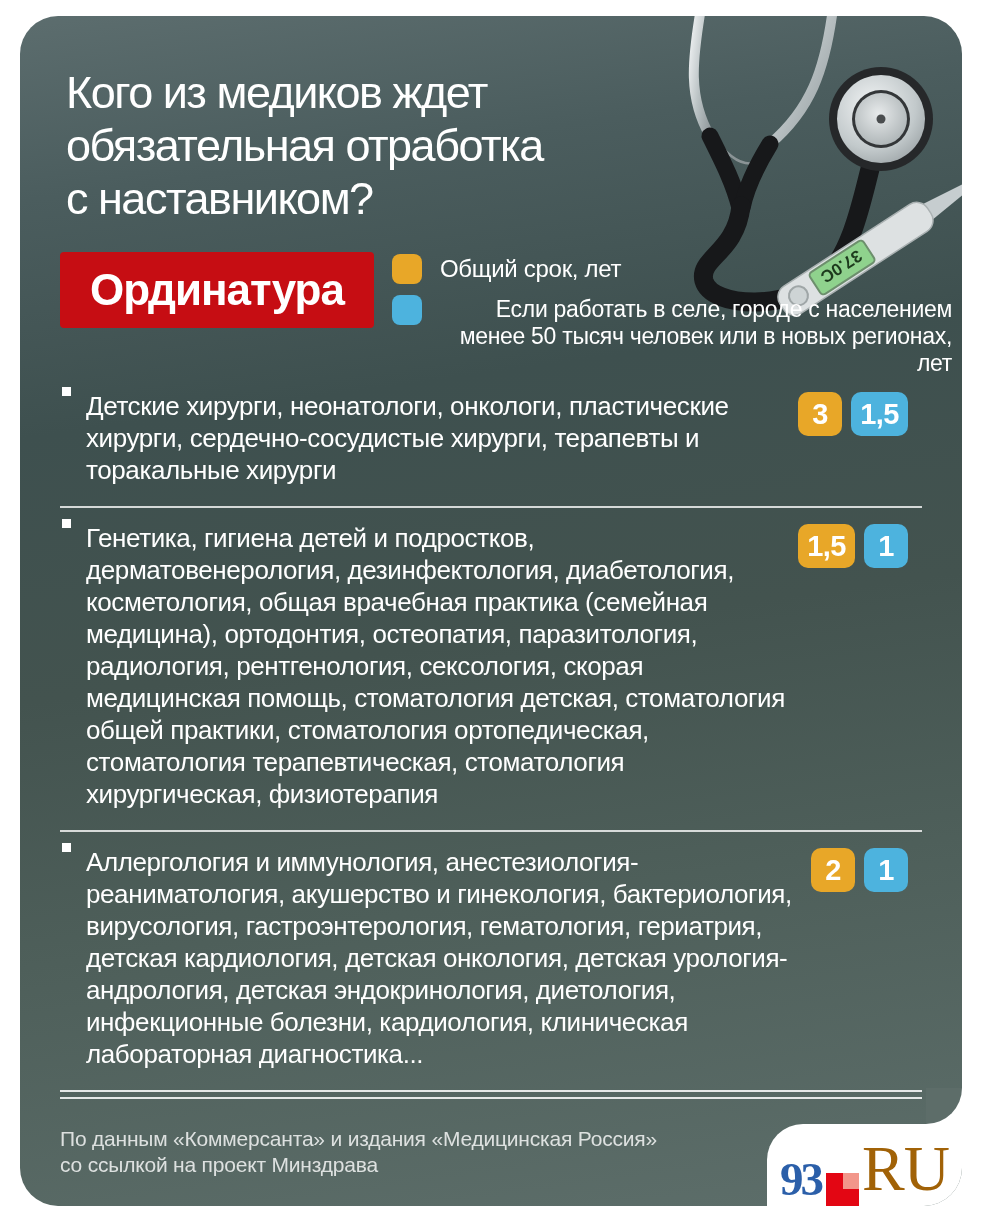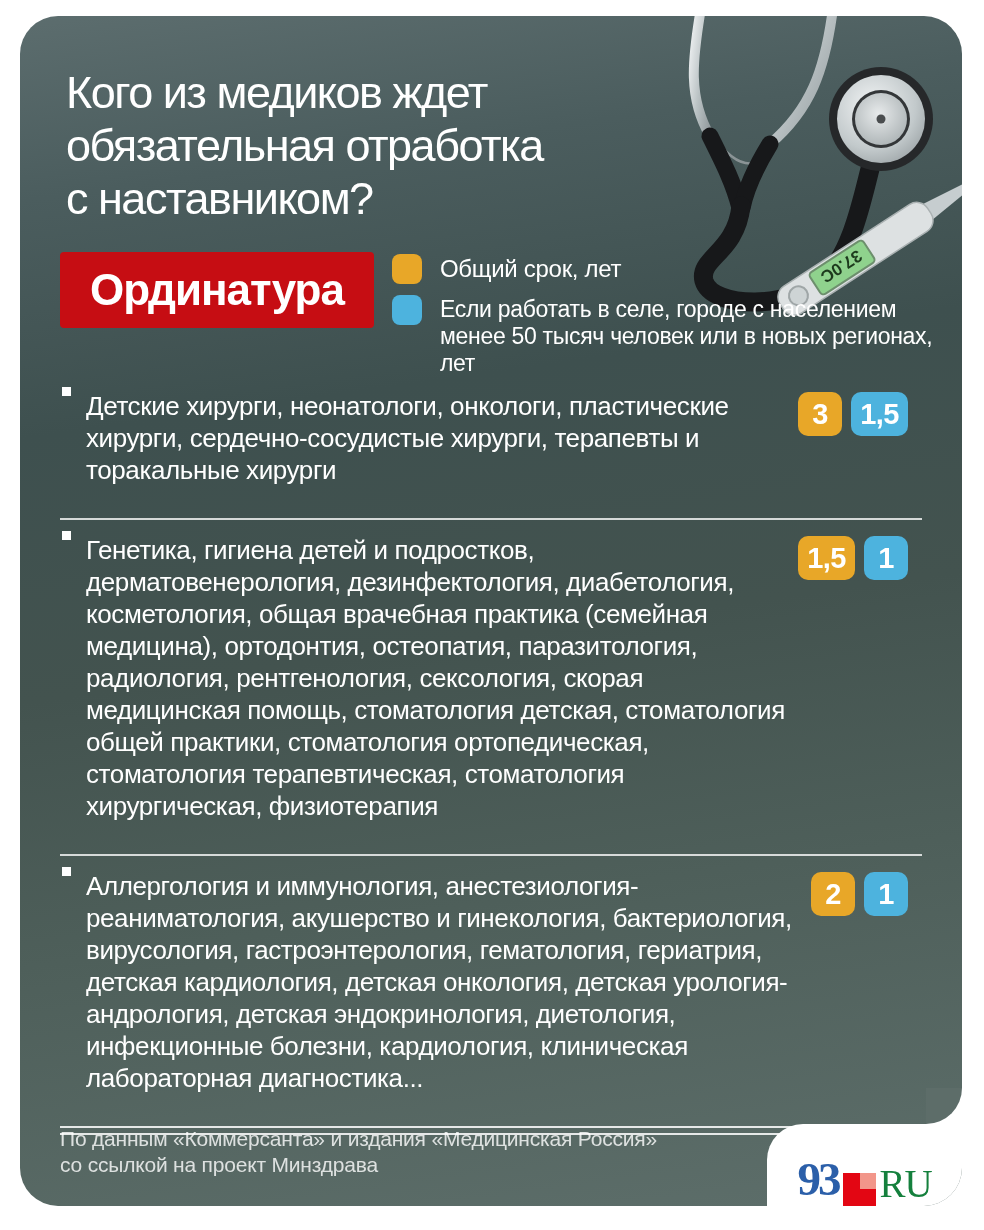--- a/index.html
+++ b/index.html
@@ -23,25 +23,25 @@
     position:absolute;left:40px;top:236px;height:76px;
     background:#c60d13;border-radius:4px;color:#fff;
     font-size:44px;font-weight:700;line-height:76px;
     padding:0 30px;letter-spacing:-1px;
   }
   .legend{position:absolute;left:372px;top:238px;width:560px;}
   .legend-row{display:flex;align-items:flex-start;margin-bottom:11px;}
   .legend-swatch{width:30px;height:30px;border-radius:8px;flex:none;margin-right:18px;}
   .legend-swatch.total{background:#e8a728;}
   .legend-swatch.reduced{background:#4db3de;}
-  .legend-label{color:#fff;font-size:24px;line-height:28px;letter-spacing:-0.3px;white-space:pre-line;padding-top:1px;}
+  .legend-label{color:#fff;font-size:24px;line-height:28px;letter-spacing:-0.3px;white-space:pre-line;padding-top:1px;text-align:right;}
   .legend-row.second .legend-label{font-size:23px;line-height:27px;}
 
   .list{position:absolute;left:40px;top:360px;width:862px;}
-  .item{position:relative;padding:14px 0 32px 0;}
+  .item{position:relative;padding:14px 0 20px 0;}
   .item-text{
     position:relative;width:706px;padding-left:26px;
     color:#fff;font-size:26px;line-height:32px;letter-spacing:-0.4px;
   }
   .bullet{position:absolute;left:2px;top:11px;width:9px;height:9px;background:#fff;}
   .badges{position:absolute;right:14px;top:16px;display:flex;gap:9px;}
   .year-badge{
     min-width:44px;height:44px;border-radius:10px;box-sizing:border-box;
     display:flex;align-items:center;justify-content:center;
     color:#fff;font-size:29px;font-weight:700;padding:0 9px;letter-spacing:-0.5px;
@@ -60,21 +60,21 @@
   .notch{position:absolute;right:0;bottom:0;width:195px;height:82px;background:#fff;border-top-left-radius:36px;}
   .notch-corner{position:absolute;right:0;top:-36px;width:36px;height:36px;background:#fff;}
   .notch-corner::before{content:'';position:absolute;inset:0;background:#5d6d69;border-bottom-right-radius:36px;}
   .logo{
     position:absolute;right:0;bottom:0;width:195px;height:82px;
     display:flex;align-items:flex-end;justify-content:center;padding-top:8px;box-sizing:border-box;font-family:Liberation Serif, serif;
   }
   .logo-number{color:#2b5fa9;font-size:47px;font-weight:700;letter-spacing:-3px;}
   .logo-square{position:relative;width:33px;height:33px;background:#e30613;margin:4px 3px 0 5px;flex:none;}
   .logo-square::after{content:'';position:absolute;right:0;top:0;width:16px;height:16px;background:#f2968a;}
-  .logo-domain{color:#15803d;font-size:39px;font-weight:400;letter-spacing:-1px;}
+  .logo-domain{color:#a16207;font-size:64px;font-weight:400;letter-spacing:-1px;}
 
   .photo{position:absolute;top:0;right:0;width:380px;height:310px;}
 </style>
 </head>
 <body>
 
 <div class="page">
   <div class="card">
 
     <svg class="photo" viewBox="0 0 380 310">

